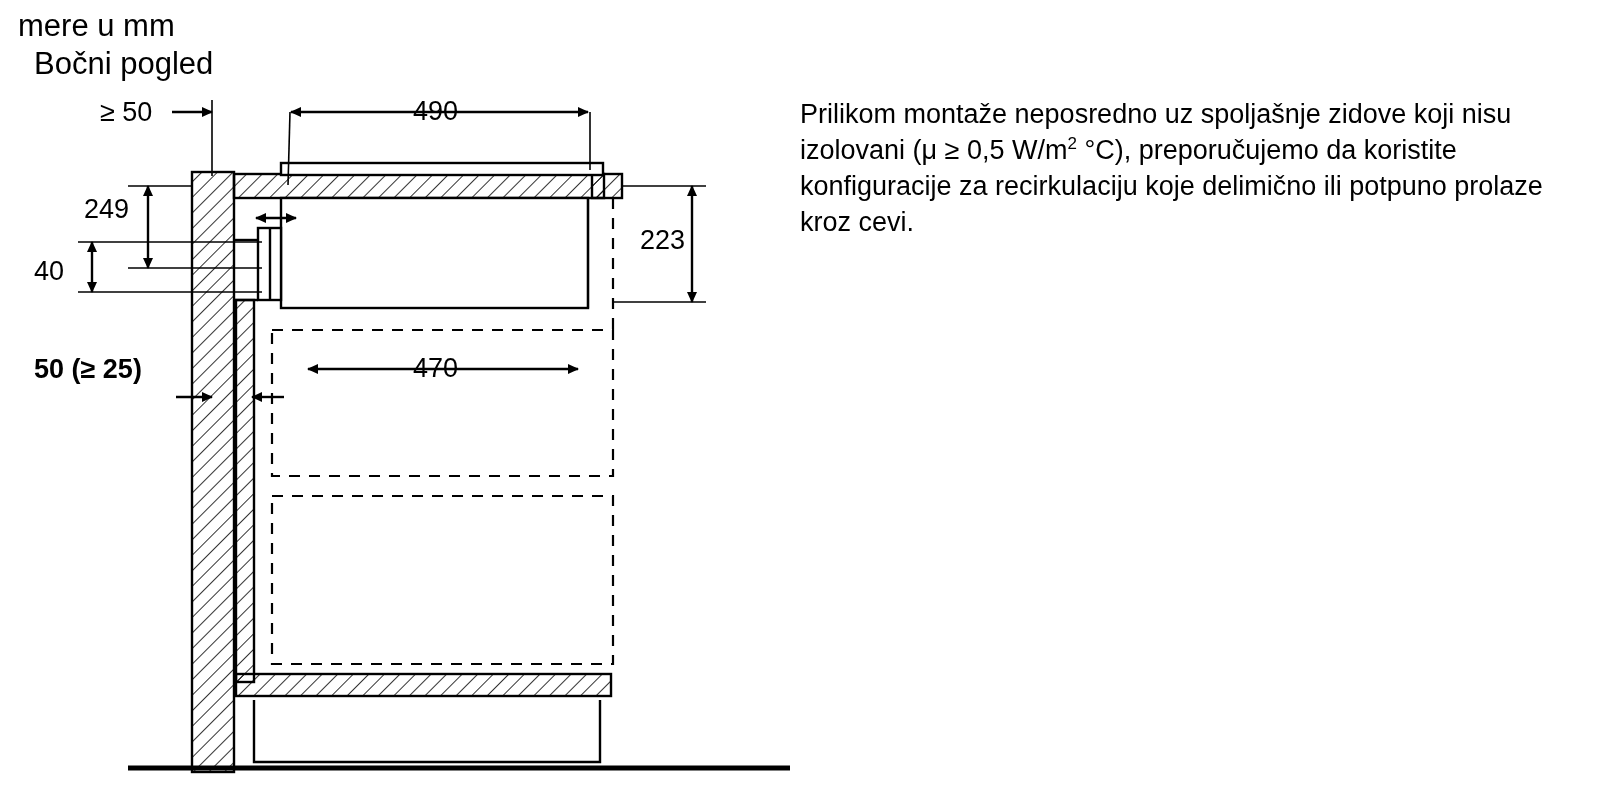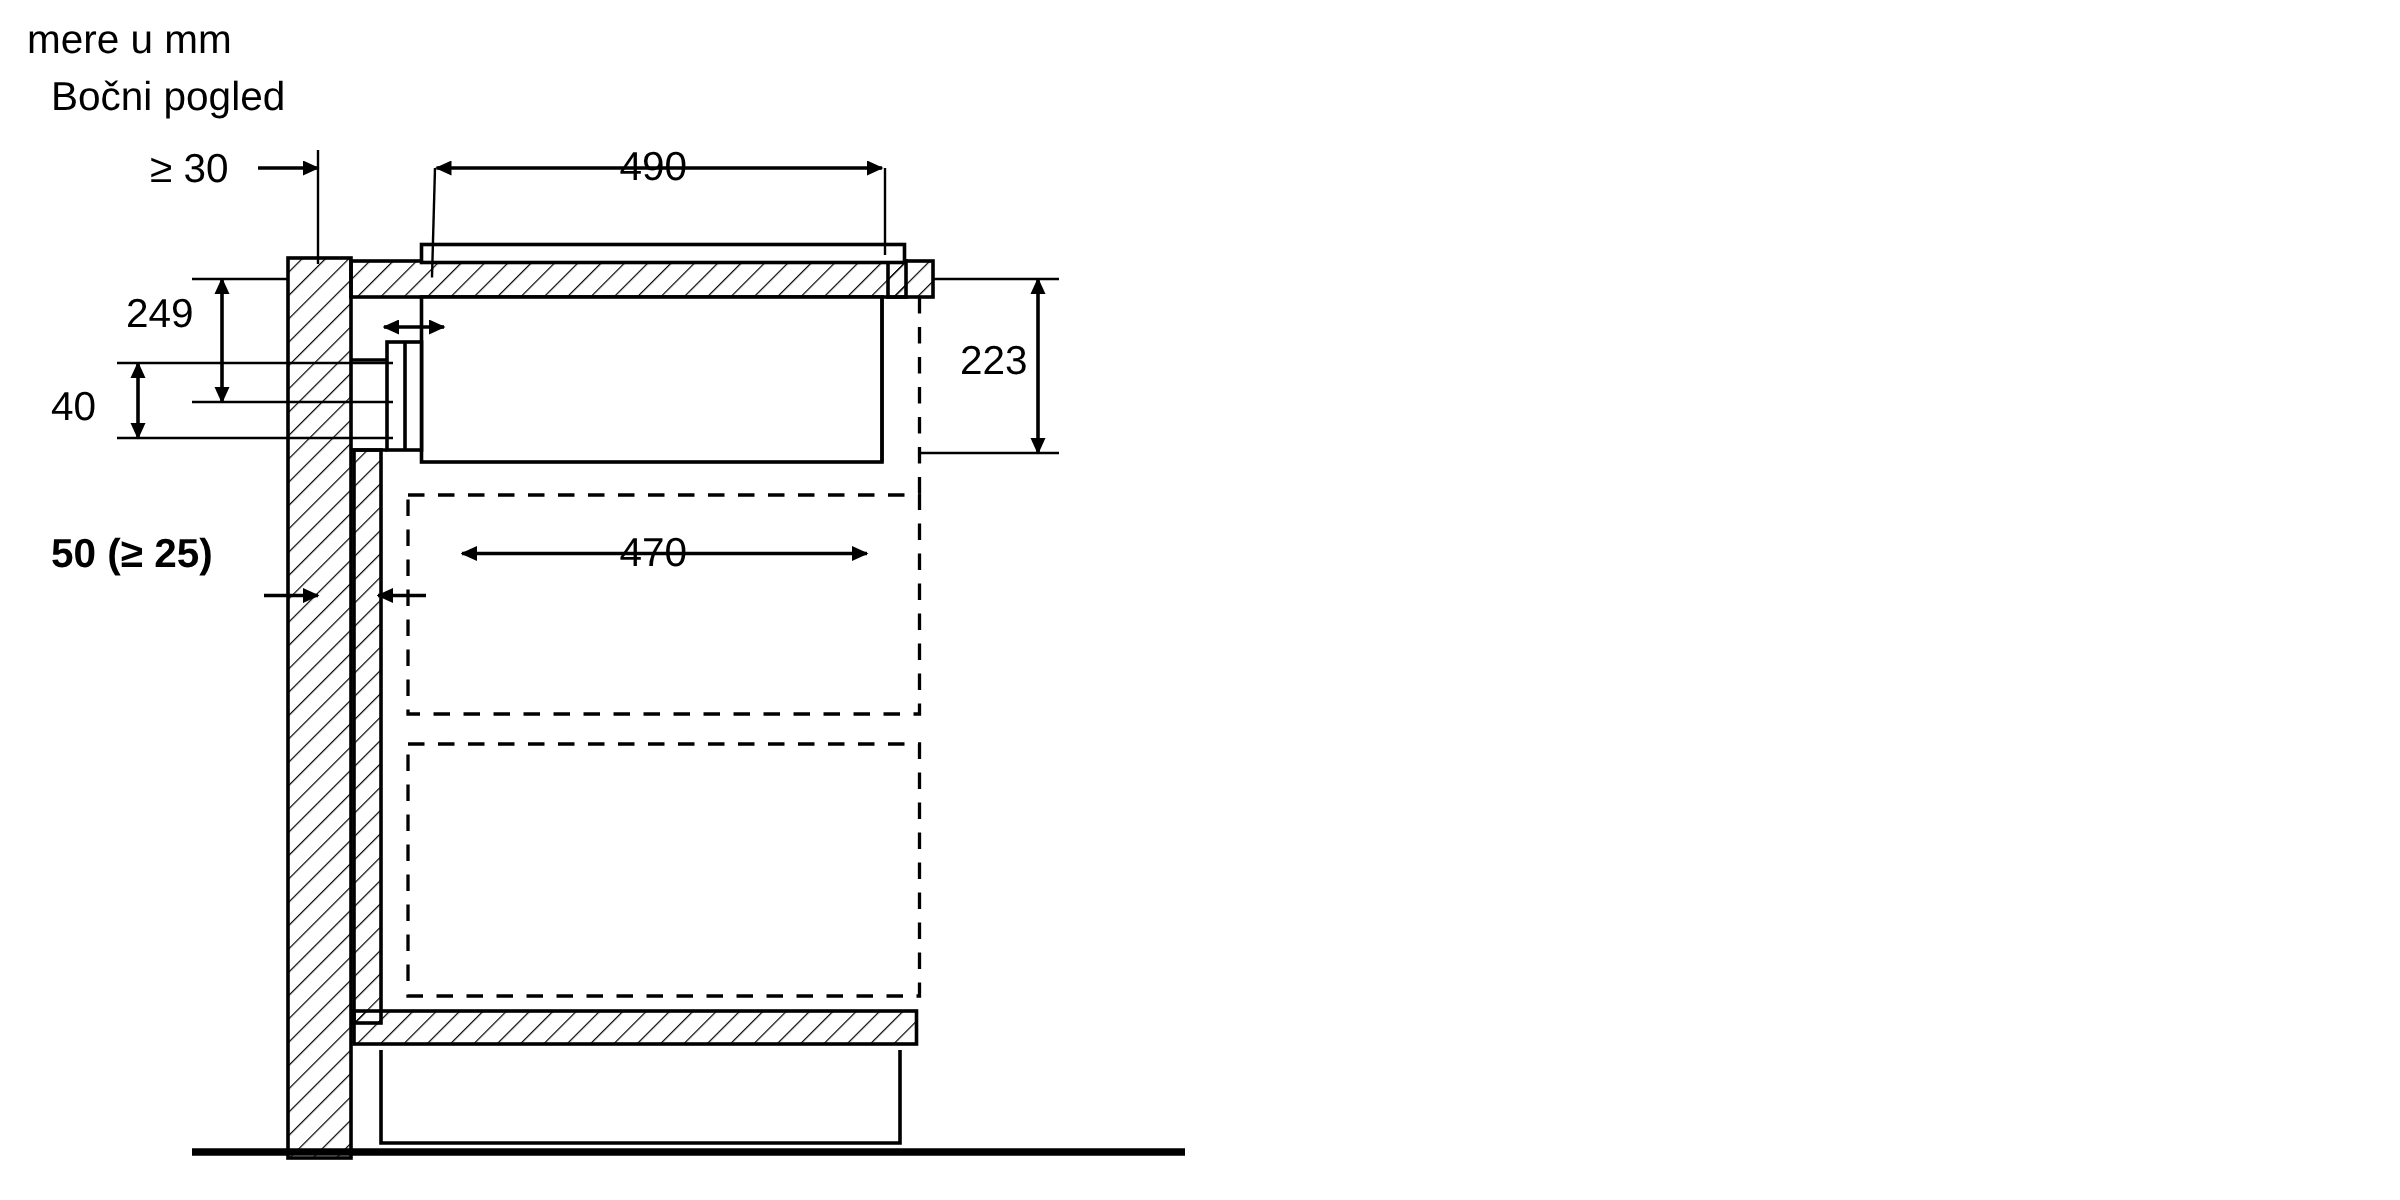--- a/index.html
+++ b/index.html
@@ -20,21 +20,21 @@
     width: 1600px;
     height: 800px;
   }
   .txt {
     position: absolute;
     white-space: pre;
     font-family: "Liberation Sans", sans-serif;
     color: #000;
   }
   .hdr {
-    font-size: 27px;
+    font-size: 31px;
     line-height: 36px;
   }
   .dim {
     font-size: 27px;
     line-height: 32px;
   }
   .note {
     position: absolute;
     font-size: 27px;
     line-height: 36px;
@@ -56,29 +56,32 @@
   }
 </style>
 </head>
 <body>
 
 <div id="page">
 
   <div class="txt hdr" style="left:18px; top:8px;">mere u mm</div>
   <div class="txt hdr" style="left:18px; top:46px;margin-left:16px;">Bočni pogled</div>
 
-  <div class="txt dim" style="left:100px; top:96px;">≥ 30</div>
+  <div class="txt dim" style="left:100px; top:96px;">≥ 50</div>
   <div class="txt dim" style="left:413px; top:95px;">490</div>
   <div class="txt dim" style="left:84px; top:193px;">249</div>
   <div class="txt dim" style="left:311px; top:219px;">10-80</div>
   <div class="txt dim" style="left:34px; top:255px;">40</div>
   <div class="txt dim" style="left:640px; top:224px;text-align:center;">223</div>
   <div class="txt dim" style="left:413px; top:352px;">470</div>
   <div class="txt dim" style="left:34px; top:353px;font-weight:bold;">50 (≥ 25)</div>
 
+  <div class="note" style="left:800px; top:96px;">
+    <span>Prilikom montaže neposredno uz spoljašnje zidove koji nisu izolovani (μ ≥ 0,5 W/m</span><sup>2</sup><span> °C), preporučujemo da koristite konfiguracije za recirkulaciju koje delimično ili potpuno prolaze kroz cevi.</span>
+  </div>
 
   <svg class="draw" viewBox="0 0 1600 800">
     <defs>
       <marker id="arrHead" markerWidth="12" markerHeight="12" refX="10" refY="5" orient="auto" markerUnits="userSpaceOnUse">
         <path d="M0,0 L11,5 L0,10 z" fill="#000"></path>
       </marker>
       <marker id="arrTail" markerWidth="12" markerHeight="12" refX="1" refY="5" orient="auto" markerUnits="userSpaceOnUse">
         <path d="M11,0 L0,5 L11,10 z" fill="#000"></path>
       </marker>
       <pattern id="hatch" width="11" height="11" patternTransform="rotate(45)" patternUnits="userSpaceOnUse">

